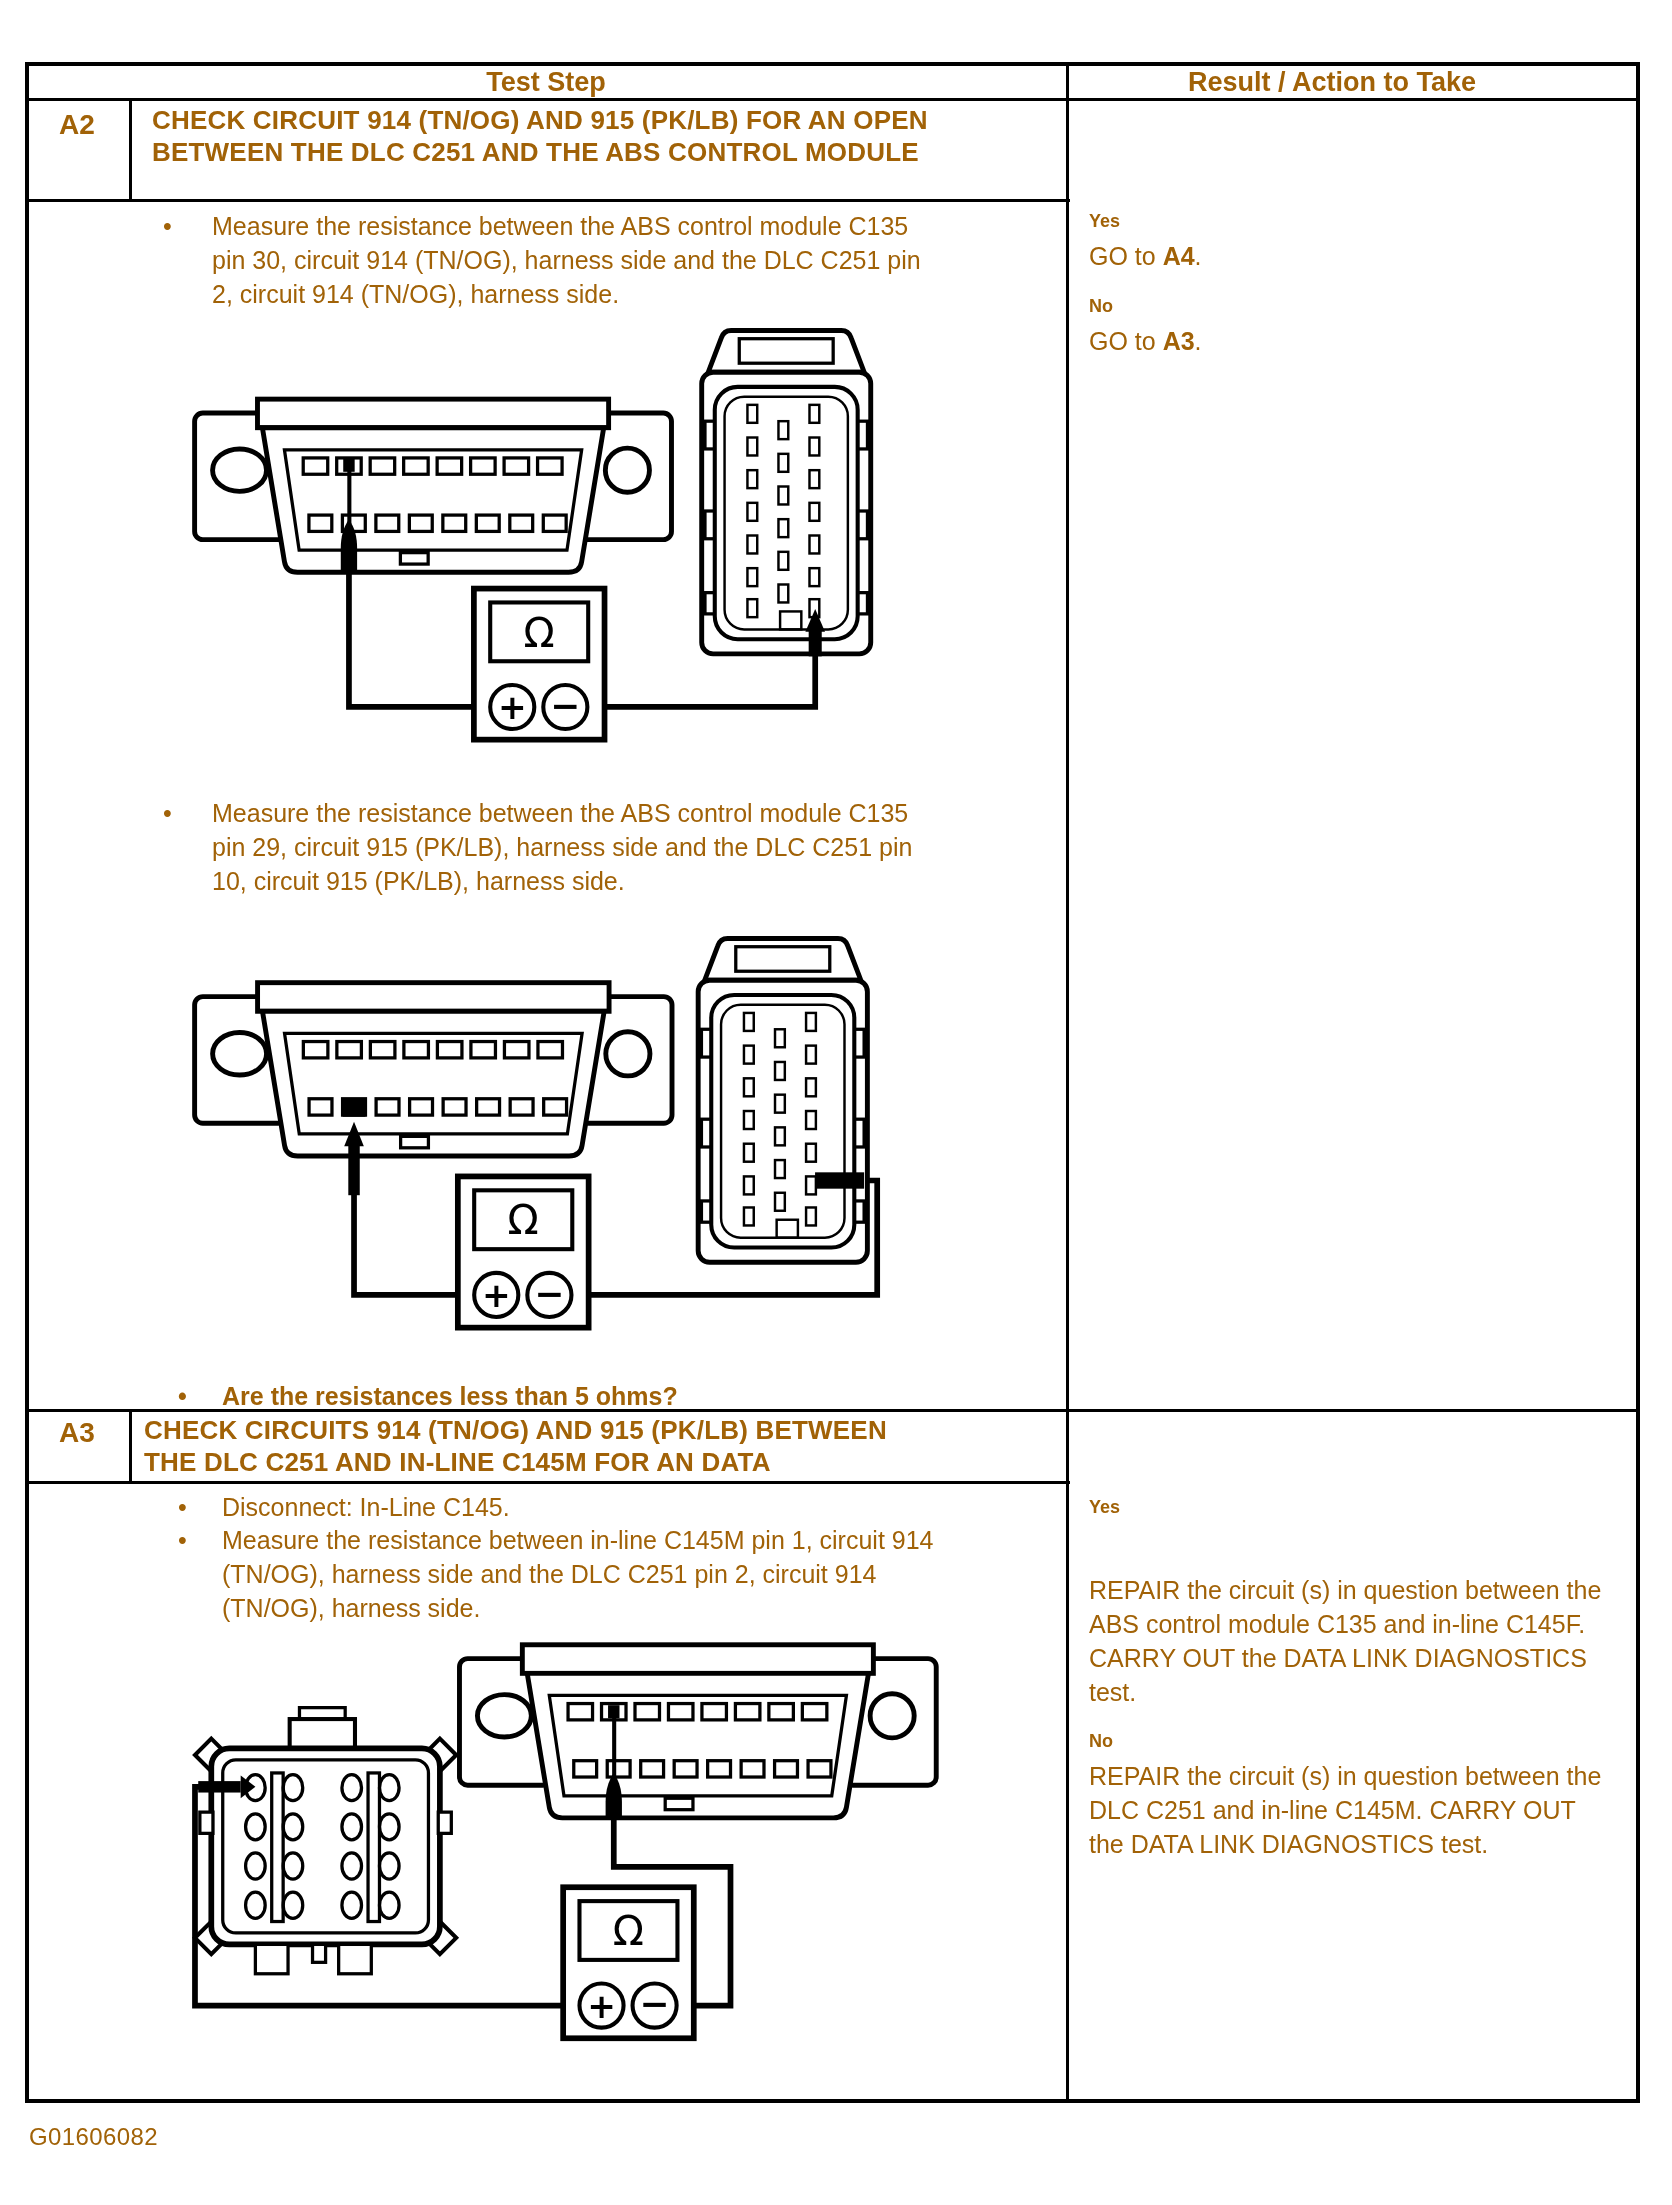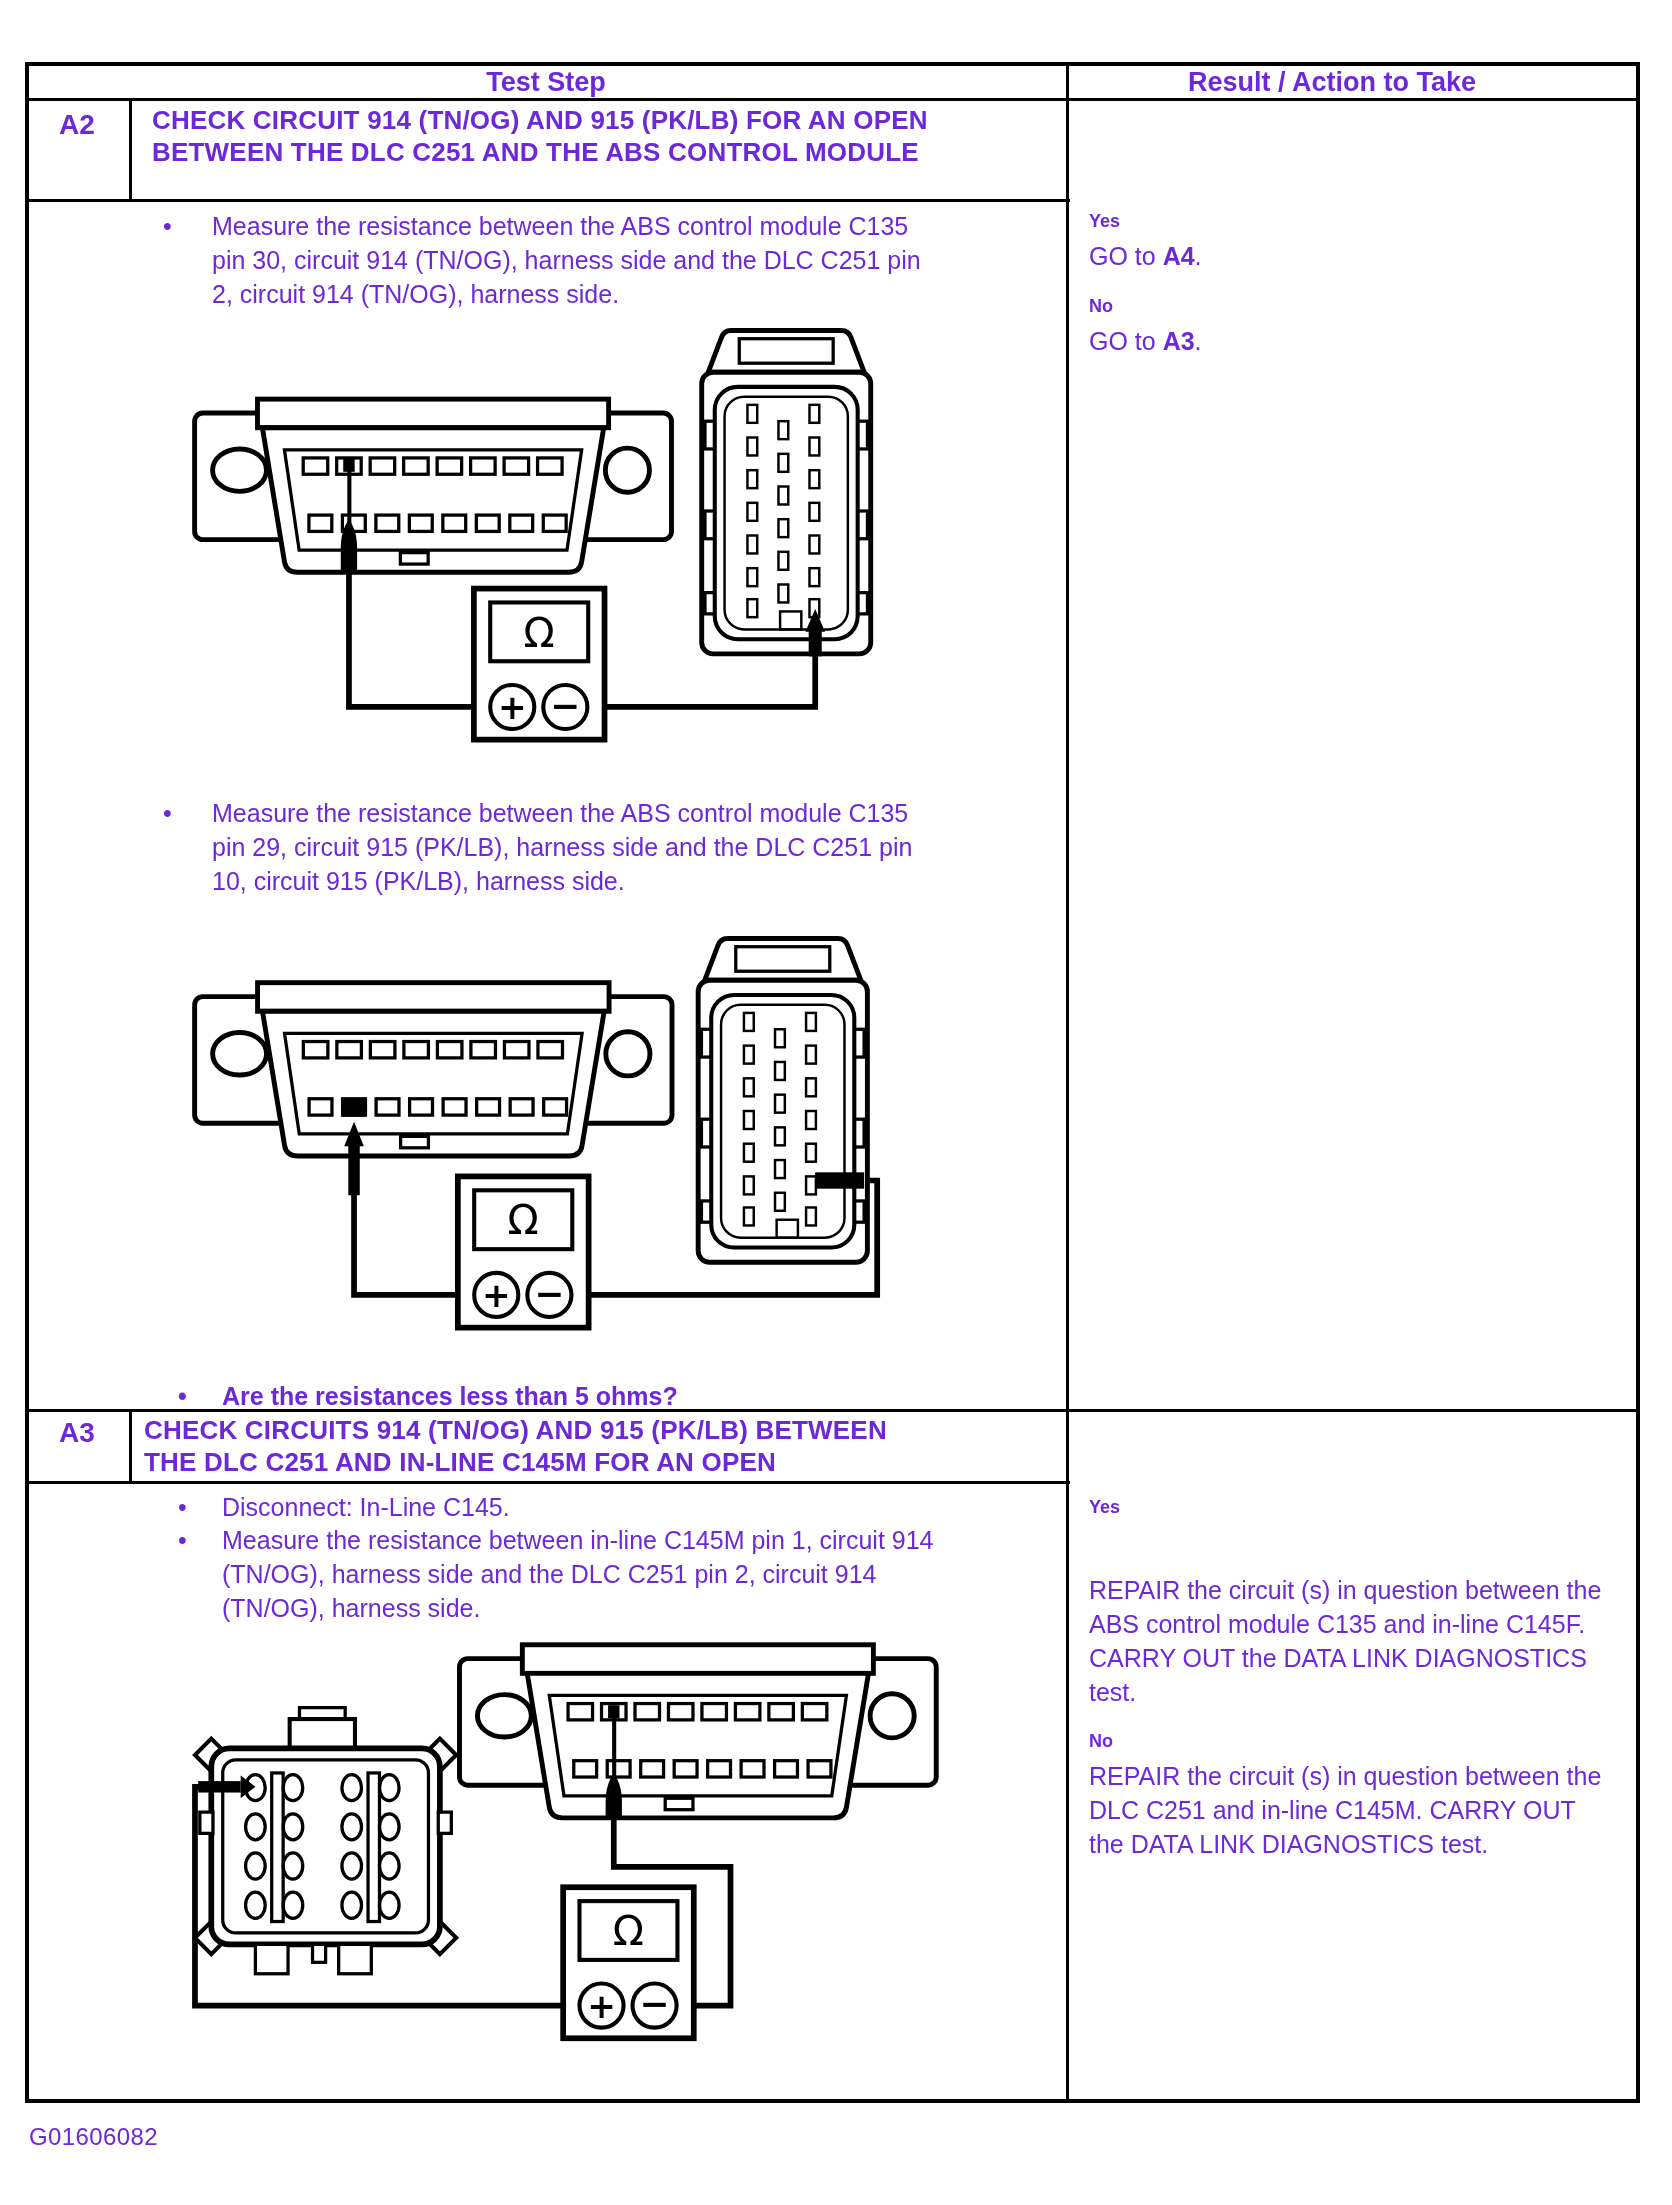--- a/index.html
+++ b/index.html
@@ -1,18 +1,18 @@
 <!DOCTYPE html>
 <html style="font-size:13px"><head>
 <meta charset="utf-8">
 <style>
   html,body{margin:0;padding:0;background:#e8e8e8;}
   .sheet{
     position:relative;width:1673px;height:2205px;background:#ffffff;
-    font-family:"Liberation Sans", sans-serif;color:#6d28d9;overflow:hidden;
+    font-family:"Liberation Sans", sans-serif;color:#a16207;overflow:hidden;
   }
   .abs{position:absolute;}
   .line{position:absolute;background:#000;}
   .th{font-weight:bold;font-size:27px;text-align:center;}
   .steplabel{font-weight:bold;font-size:28px;text-align:center;}
   .title{font-weight:bold;font-size:26px;line-height:32px;letter-spacing:0.2px;}
   .body{font-size:25px;line-height:34px;}
   .bullet-row{position:absolute;display:flex;align-items:flex-start;}
   .bullet-marker{width:49px;flex:0 0 49px;font-size:25px;line-height:34px;}
   .q .bullet-marker{width:44px;flex:0 0 44px;font-weight:bold;}
@@ -63,21 +63,21 @@
   <div class="abs result-block" style="left:1089px;top:204px;width:539px;">
     <div class="lbl">Yes</div>
     <div class="act"><span>GO to </span><span class="bold">A4</span><span>.</span></div>
     <div class="lbl gap">No</div>
     <div class="act"><span>GO to </span><span class="bold">A3</span><span>.</span></div>
   </div>
 
   <div class="abs steplabel" style="left:24.5px;top:1417px;width:105px;">A3</div>
   <div class="abs title" style="left:144px;top:1414px;width:919px;">
     <div>CHECK CIRCUITS 914 (TN/OG) AND 915 (PK/LB) BETWEEN</div>
-    <div>THE DLC C251 AND IN-LINE C145M FOR AN OPEN</div>
+    <div>THE DLC C251 AND IN-LINE C145M FOR AN DATA</div>
   </div>
 
   <div class="bullet-row" style="left:178px;top:1490px;width:858px;">
     <span class="bullet-marker" style="width:44px;flex:0 0 44px;">•</span>
     <span class="body" style="width:776px;">Disconnect: In-Line C145.</span>
   </div>
   <div class="bullet-row" style="left:178px;top:1523px;width:858px;">
     <span class="bullet-marker" style="width:44px;flex:0 0 44px;">•</span>
     <span class="body" style="width:764px;">Measure the resistance between in-line C145M pin 1, circuit 914 (TN/OG), harness side and the DLC C251 pin 2, circuit 914 (TN/OG), harness side.</span>
   </div>

